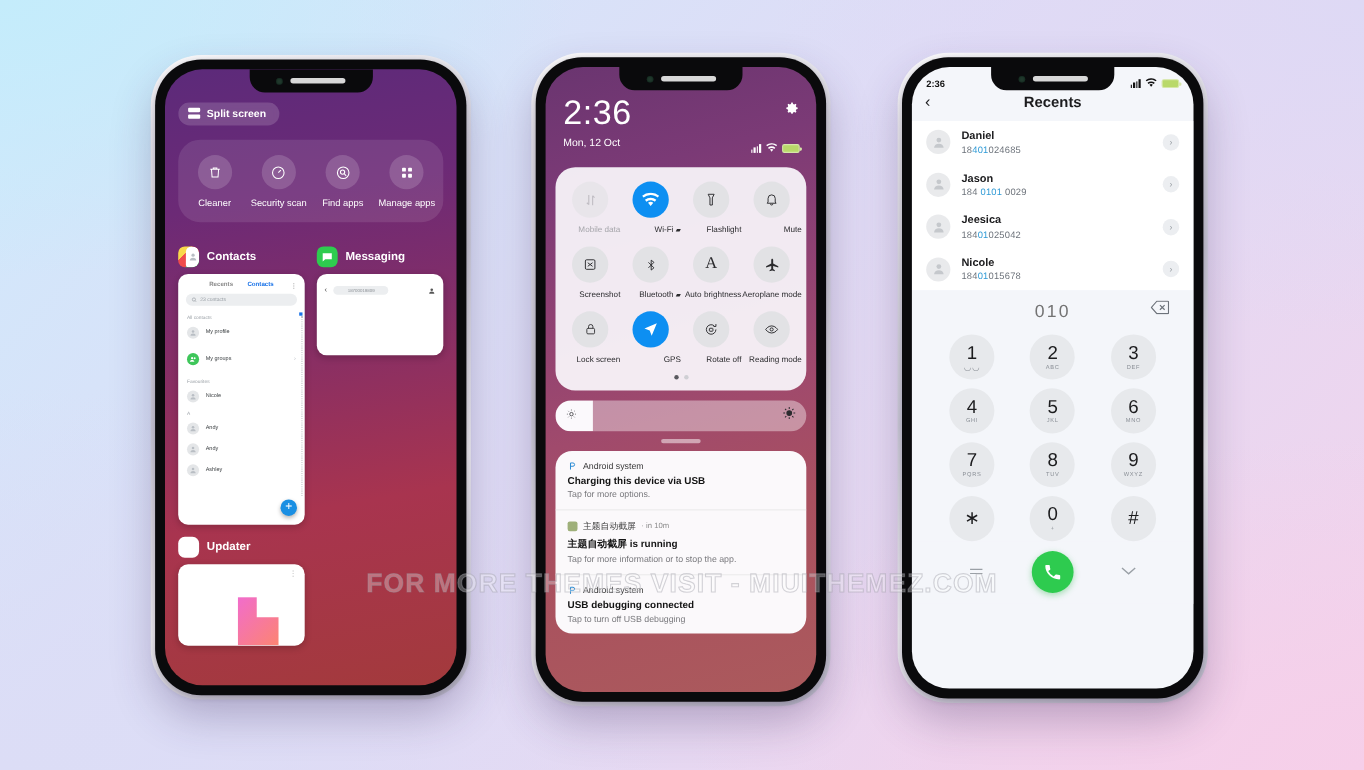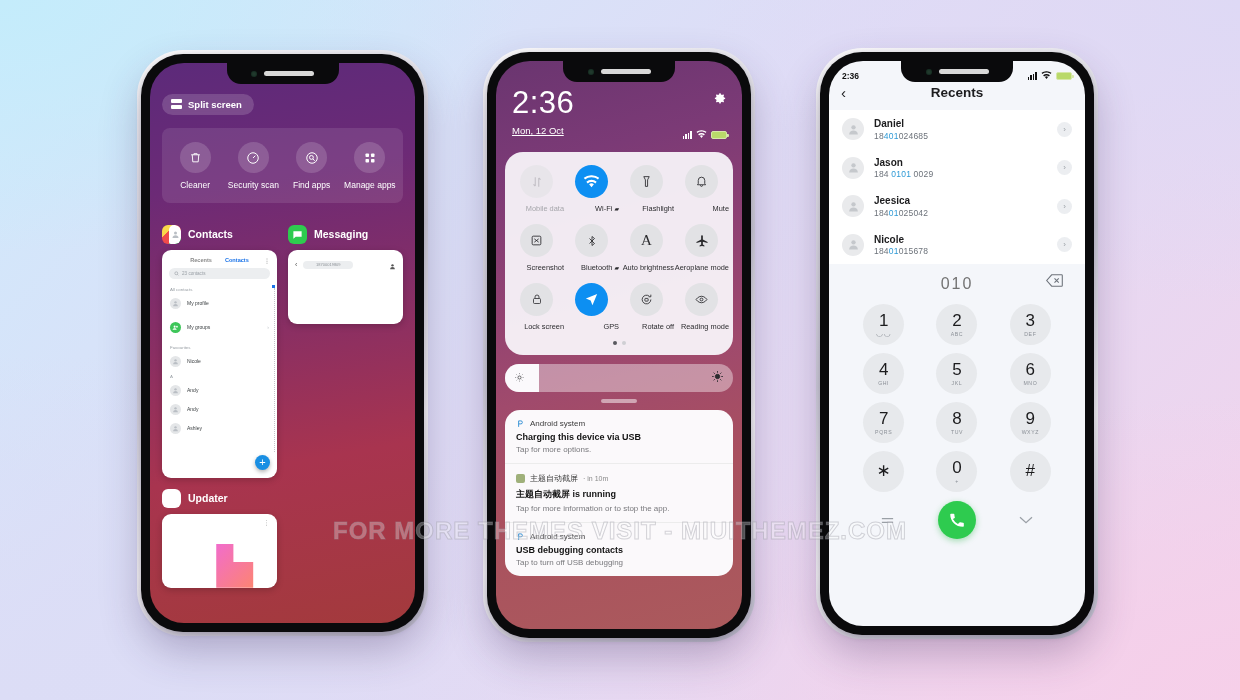--- a/index.html
+++ b/index.html
@@ -69,21 +69,21 @@
     padding: 5px 12px 5px 9px;
     color: #fff; font-size: 9.5px; font-weight: 600;
     backdrop-filter: blur(3px);
   }
   .split-ic { width: 11px; height: 11px; display: flex; flex-direction: column; gap: 1.5px; }
   .split-ic i { display: block; height: 4px; background: #fff; border-radius: 1px; }
 
   .tools {
     margin-top: 13px;
     background: rgba(255,255,255,.10);
-    border-radius: 8px;
+    border-radius: 20px;
     padding: 14px 4px 12px;
     display: grid; grid-template-columns: repeat(4,1fr);
   }
   .tool { text-align: center; color: #fff; }
   .tool .circ {
     width: 31px; height: 31px; border-radius: 50%;
     background: rgba(255,255,255,.16);
     margin: 0 auto 7px;
     display: flex; align-items: center; justify-content: center;
   }
@@ -125,21 +125,21 @@
   
   .msg-bar { display: flex; align-items: center; gap: 6px; padding: 6px 7px; }
   .msg-pill { background: #eceef0; border-radius: 5px; height: 8px; width: 50px; }
 
   
   #p2screen {
     background: linear-gradient(165deg,#6a3570 0%, #7b3a76 18%, #8f4173 36%, #a04a6c 55%, #a9505f 72%, #ab5a5c 100%);
   }
   .p2-top { padding: 26px 16px 0; color: #fff; position: relative; }
   .p2-time { font-size: 31px; font-weight: 300; letter-spacing: .5px; line-height: 1; }
-  .p2-date { font-size: 9.5px; margin-top: 7px; font-weight: 500; text-decoration: underline; }
+  .p2-date { font-size: 9.5px; margin-top: 7px; font-weight: 500; }
   .p2-gear { position: absolute; right: 15px; top: 30px; }
   .p2-status { position: absolute; right: 15px; top: 69px; display: flex; align-items: center; gap: 4px; }
   .sig { display: flex; align-items: flex-end; gap: 1px; height: 8px; }
   .sig i { width: 1.6px; background: #fff; display: block; }
   .batt { width: 16px; height: 8px; border: 1.2px solid #d6e7a8; border-radius: 2px; background: #b9d96a; position: relative; }
   .batt::after { content:""; position:absolute; right:-3px; top:2px; width:1.6px; height:3px; background:#d6e7a8; border-radius:0 1px 1px 0; }
 
   .cc-panel {
     margin: 16px 9px 0;
     background: rgba(250,248,252,.93);
@@ -584,21 +584,21 @@
         <div class="nt-title">主题自动截屏 is running</div>
         <div class="nt-sub">Tap for more information or to stop the app.</div>
       </div>
       <div class="nt">
         <div class="nt-app">
           <svg width="9" height="9" viewBox="0 0 24 24" fill="none" stroke="#2b8cd4" stroke-width="2.4">
               <path d="M7 21V5h6a4 4 0 0 1 0 8H7"></path>
             </svg>
           <span>Android system</span>
         </div>
-        <div class="nt-title">USB debugging contacts</div>
+        <div class="nt-title">USB debugging connected</div>
         <div class="nt-sub">Tap to turn off USB debugging</div>
       </div>
     </div>
   </div>
 </div>
 
 <div class="phone" id="phone3">
   <div class="screen" id="p3screen">
     <div class="notch">
       <span class="cam"></span>

